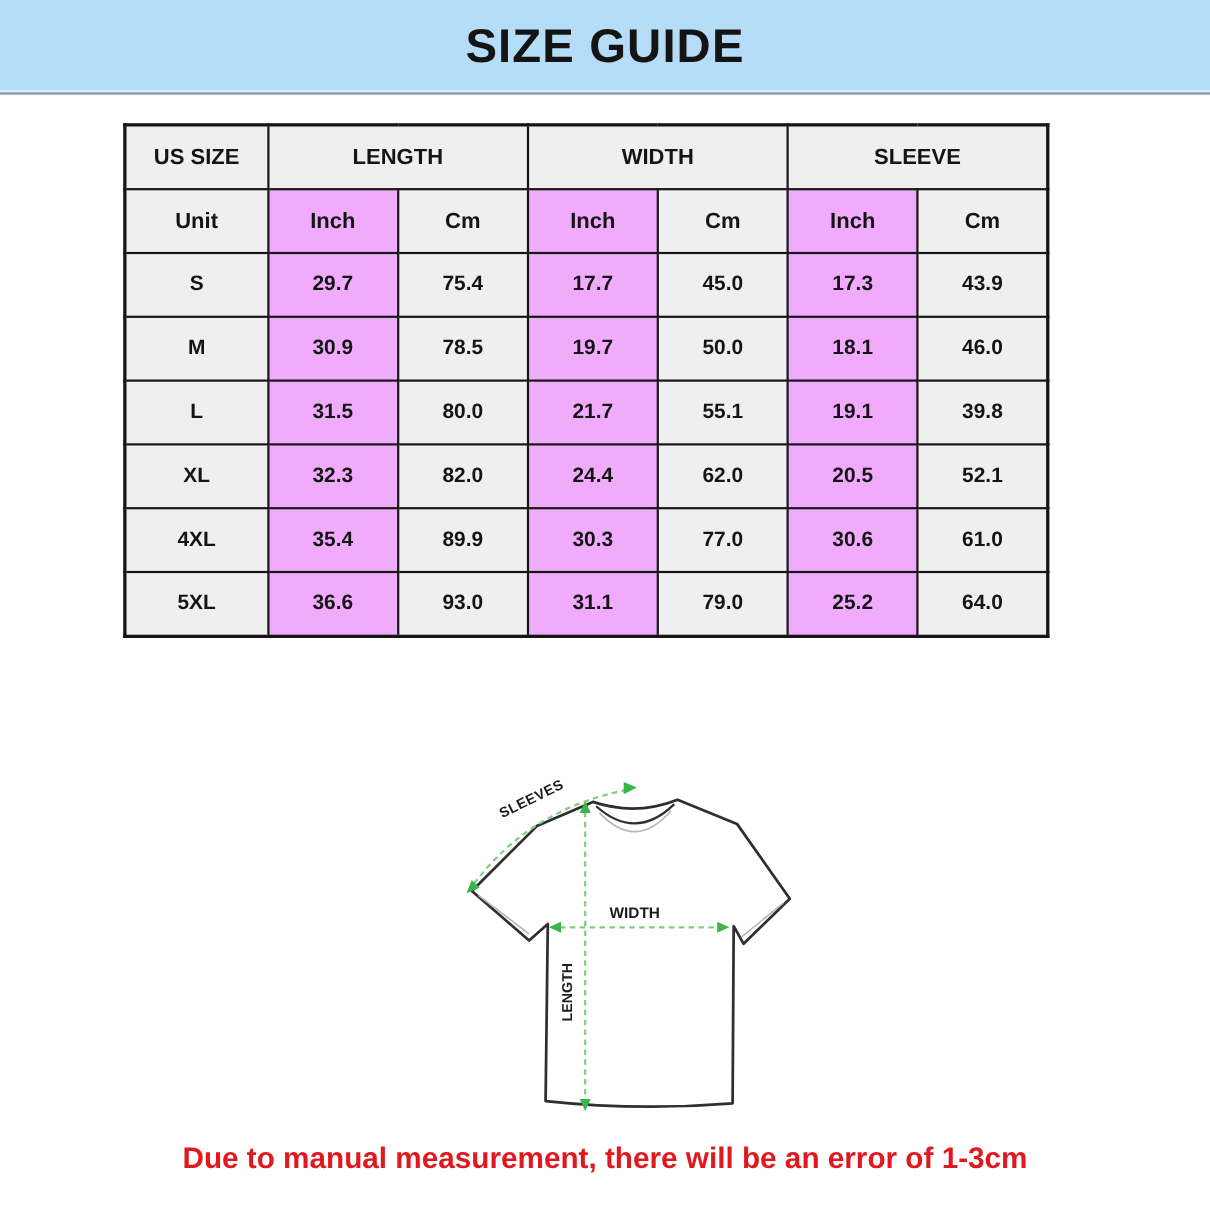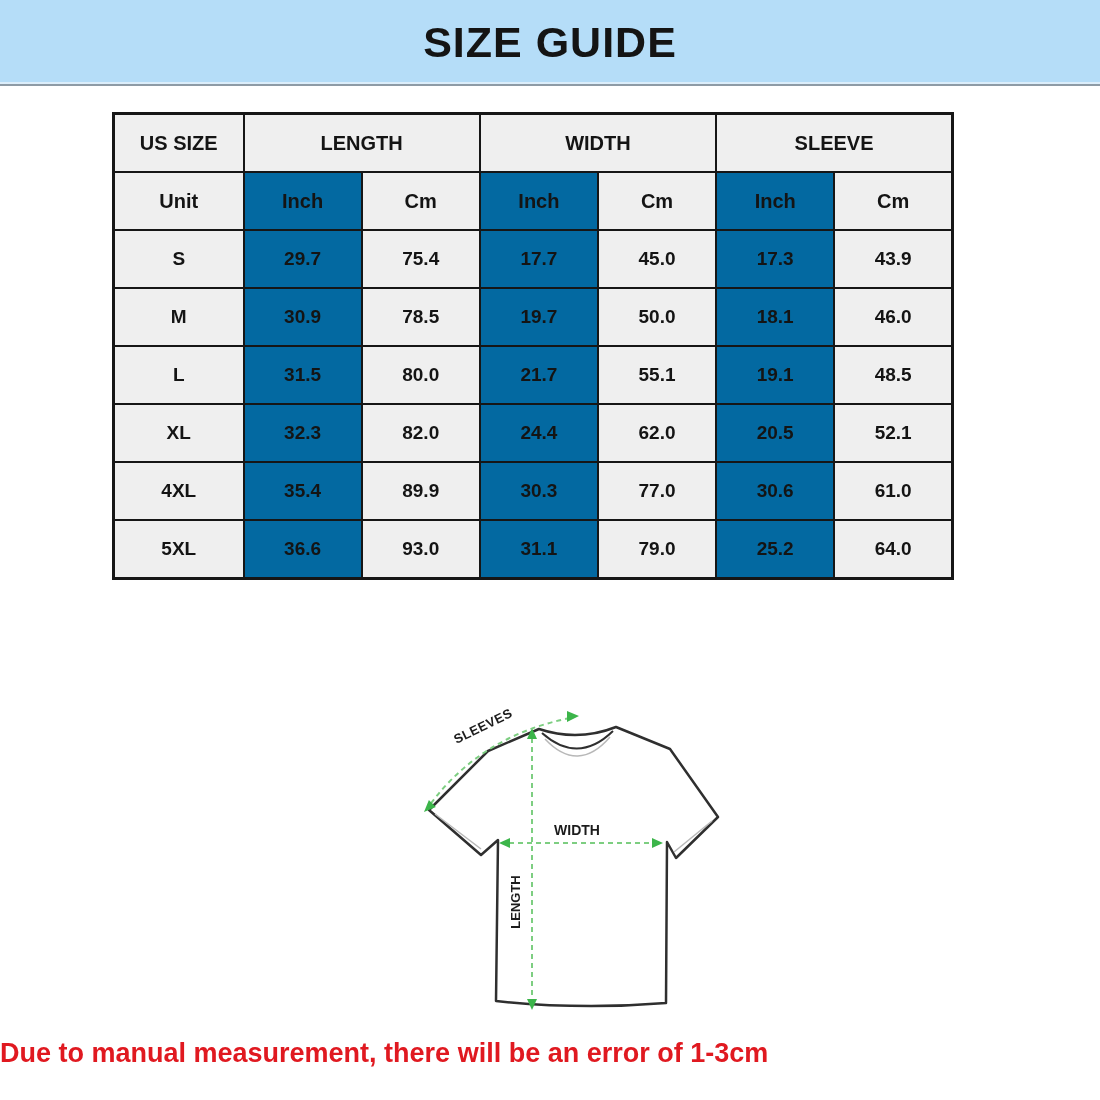--- a/index.html
+++ b/index.html
@@ -25,30 +25,30 @@
     border:3px solid #161616;
   }
   .size-table col.size-col-w{width:130px;}
   .size-table th,.size-table td{
     border:2px solid #161616;height:56px;padding:0;
     text-align:center;vertical-align:middle;
     font-size:19px;font-weight:bold;color:#141414;
   }
   .size-table thead th{font-size:20px;}
   .c-gray{background:var(--cell-gray,#efefef);}
-  .c-white{background:#0369a1;}
+  .c-white{background:#f0abfc;}
   
   .diagram{position:absolute;left:380px;top:688px;width:420px;height:352px;}
   .diagram svg{width:100%;height:100%;}
   .diagram text{
     font-family:"Liberation Sans", sans-serif;font-weight:bold;fill:#1c1c1c;
   }
   
   .note{
-    position:absolute;left:0;top:1038px;width:1100px;text-align:left;
+    position:absolute;left:0;top:1038px;width:1100px;text-align:center;
     font-size:27px;font-weight:bold;color:var(--note-red,#e01920);
   }
 </style>
 </head>
 <body>
 
 <div class="banner">
   <h1>SIZE GUIDE</h1>
 </div>
 
@@ -98,21 +98,21 @@
         <td class="c-white">18.1</td>
         <td class="c-gray">46.0</td>
       </tr>
       <tr>
         <th class="c-gray">L</th>
         <td class="c-white">31.5</td>
         <td class="c-gray">80.0</td>
         <td class="c-white">21.7</td>
         <td class="c-gray">55.1</td>
         <td class="c-white">19.1</td>
-        <td class="c-gray">48.5</td>
+        <td class="c-gray">39.8</td>
       </tr>
       <tr>
         <th class="c-gray">XL</th>
         <td class="c-white">32.3</td>
         <td class="c-gray">82.0</td>
         <td class="c-white">24.4</td>
         <td class="c-gray">62.0</td>
         <td class="c-white">20.5</td>
         <td class="c-gray">52.1</td>
       </tr>

